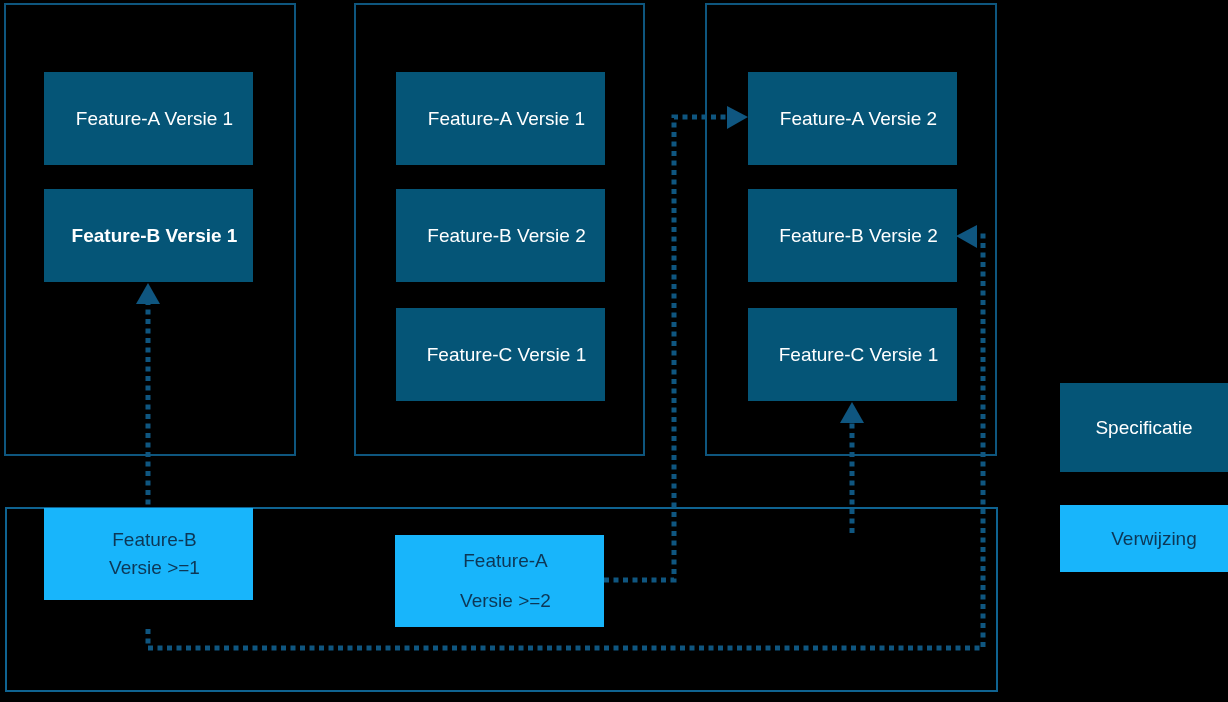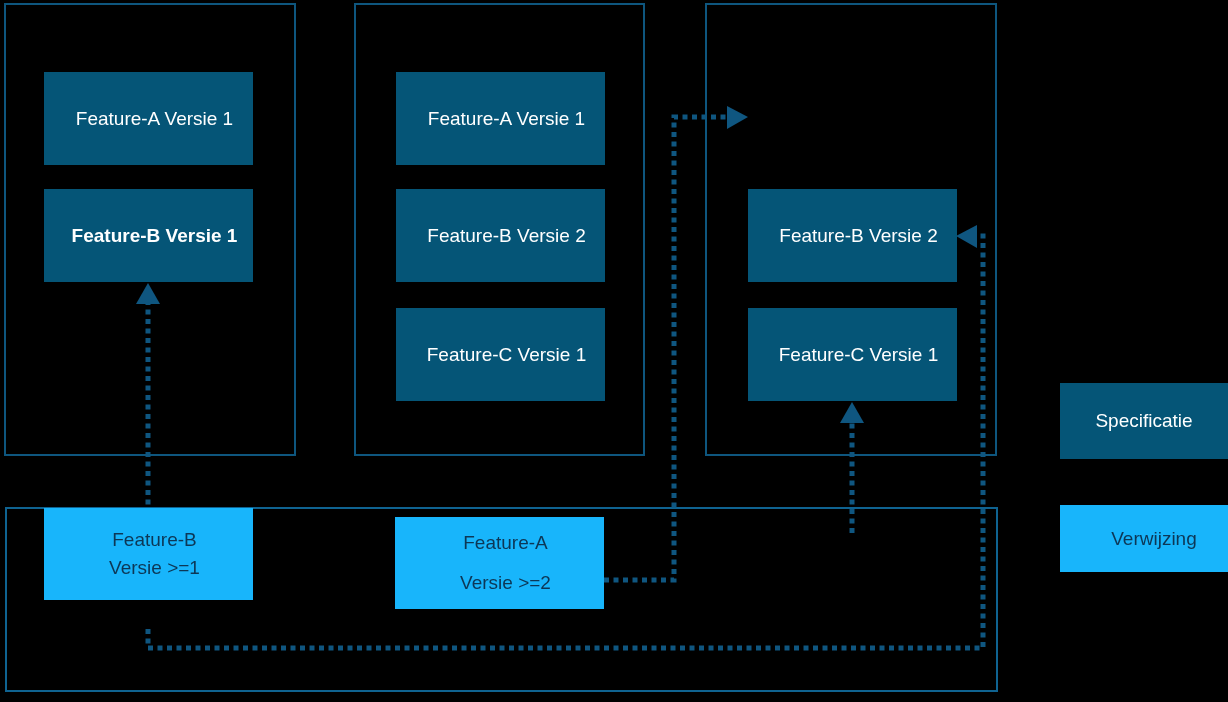--- a/index.html
+++ b/index.html
@@ -35,21 +35,21 @@
   .ref  { background: #18b5fb; color: #0d3756; }
   .legend-box {
     position: absolute;
     left: 1060px;
     width: 168px;
     display: flex;
     align-items: center;
     justify-content: center;
     font-size: 19px;
   }
-  .legend-spec { top: 383px; height: 76px; background: #055577; color: #ffffff; }
+  .legend-spec { top: 383px; height: 89px; background: #055577; color: #ffffff; }
   .legend-ref  { top: 505px; height: 67px; background: #18b5fb; color: #0d3756; padding-left: 20px; }
   svg.connectors {
     position: absolute;
     left: 0; top: 0;
     width: 1228px; height: 702px;
     pointer-events: none;
   }
   svg.connectors polyline {
     fill: none;
     stroke: #0f5680;
@@ -86,28 +86,29 @@
     <polygon points="956,236 977,225 977,248"></polygon>
   </svg>
 
   <div class="node spec" style="left:44px; top:72px;">Feature-A Versie 1</div>
   <div class="node spec" style="left:44px; top:189px;font-weight:bold;">Feature-B Versie 1</div>
 
   <div class="node spec" style="left:396px; top:72px;">Feature-A Versie 1</div>
   <div class="node spec" style="left:396px; top:189px;">Feature-B Versie 2</div>
   <div class="node spec" style="left:396px; top:308px;">Feature-C Versie 1</div>
 
+  <div class="node spec" style="left:748px; top:72px;">Feature-A Versie 2</div>
   <div class="node spec" style="left:748px; top:189px;">Feature-B Versie 2</div>
   <div class="node spec" style="left:748px; top:308px;">Feature-C Versie 1</div>
 
   <div class="node ref" style="left:44px; top:508px; height:92px;">
     <span>Feature-B</span>
     <span>Versie &gt;=1</span>
   </div>
-  <div class="node ref" style="left:395px; top:517px; height:92px;gap:12px;">
+  <div class="node ref" style="left:395px; top:535px; height:92px;gap:12px;">
     <span>Feature-A</span>
     <span>Versie &gt;=2</span>
   </div>
 
   <div class="legend-box legend-spec">Specificatie</div>
   <div class="legend-box legend-ref">Verwijzing</div>
 
 </div>
 
 </body></html>

